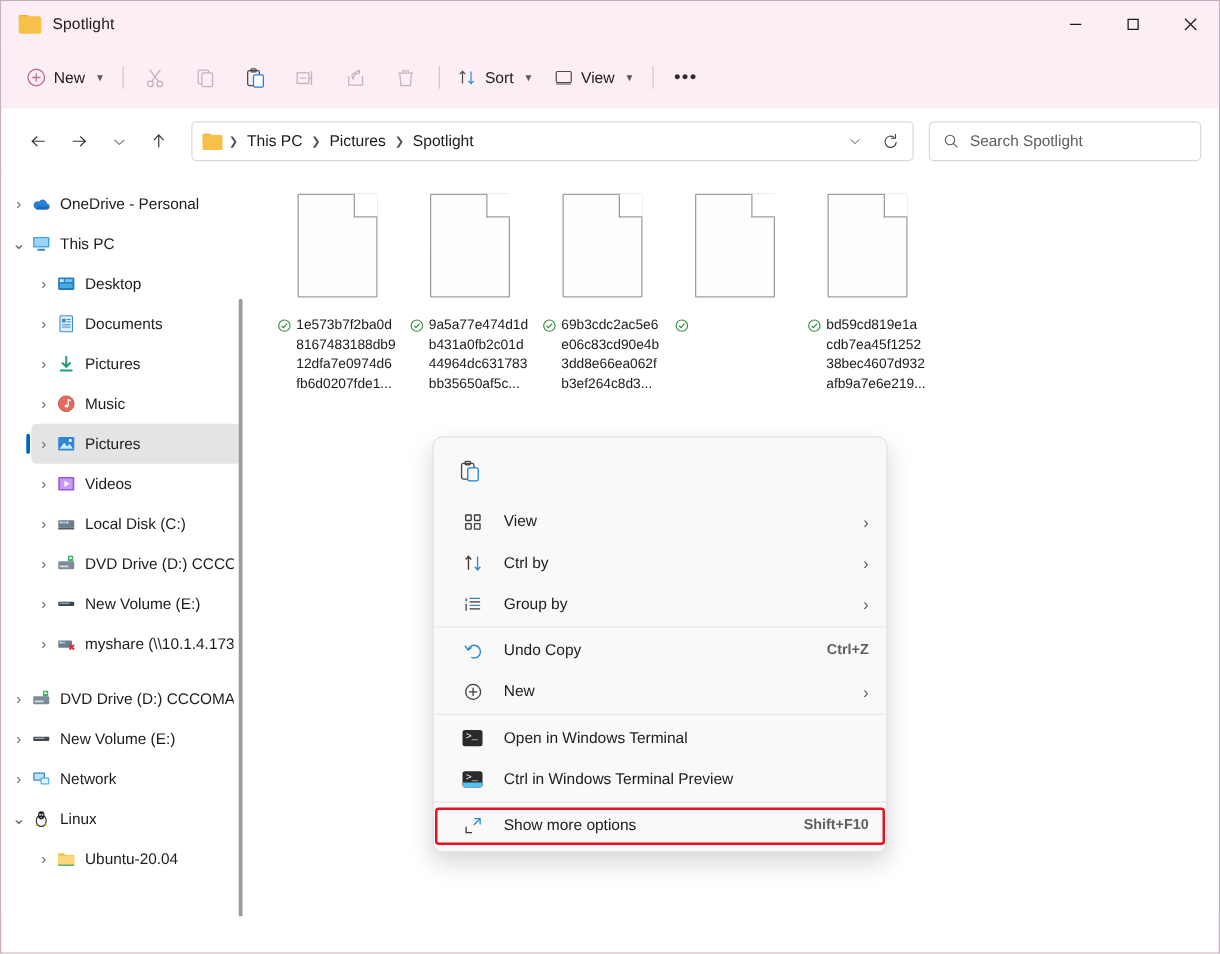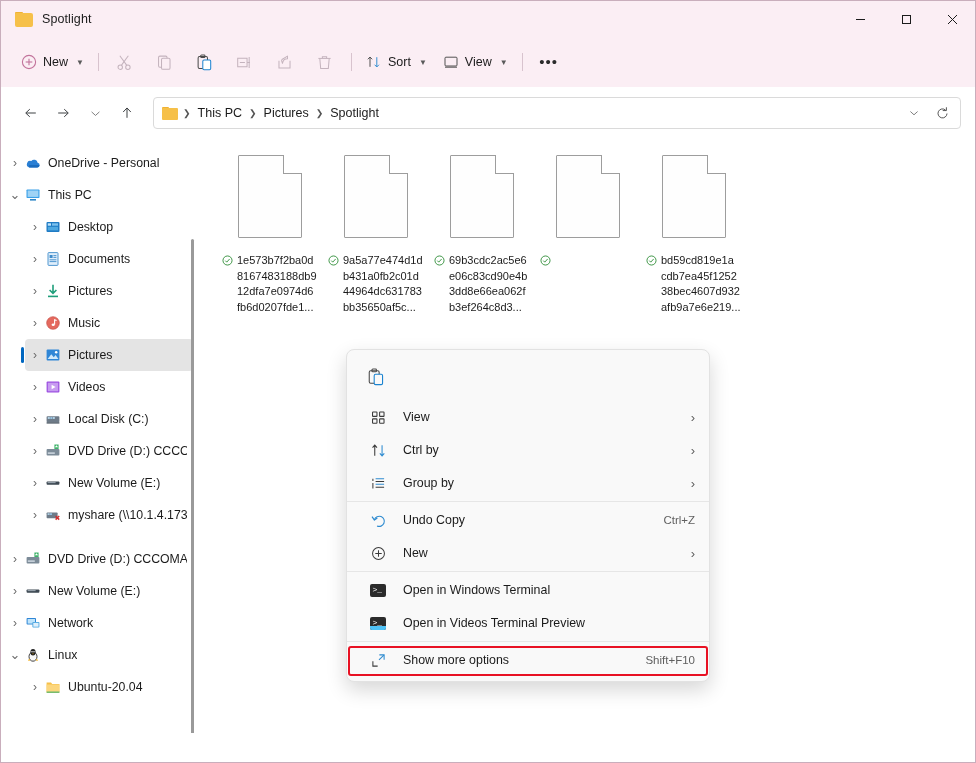--- a/index.html
+++ b/index.html
@@ -155,21 +155,21 @@
     overflow: hidden;
   }
   .ctx-top { height: 46px; display: flex; align-items: center; padding: 0 20px; }
   .ctx-div { height: 1px; background: #e6e6e6; margin: 2px 0; }
   .ctx-item {
     height: 32px; display: flex; align-items: center;
     margin: 1px 4px; padding: 0 10px 0 18px; border-radius: 4px; position: relative;
   }
   .ctx-ico { width: 18px; min-width: 18px; display: flex; align-items: center; justify-content: center; }
   .ctx-lbl { font-size: 12.4px; color: #1b1b1b; margin-left: 16px; }
-  .ctx-acc { margin-left: auto; font-size: 11.5px; color: #5f5f5f; }
+  .ctx-acc { margin-left: auto; font-size: 11.5px; color: #5f5f5f; font-weight: bold; }
   .ctx-sub { margin-left: auto; font-size: 10px; color: #5f5f5f; }
   .highlight-box {
     position: absolute; left: 347px; top: 645px; width: 360px; height: 30px;
     border: 2px solid #e81123; border-radius: 3px; pointer-events: none;
   }
 
   
   .termico { width: 16px; height: 13px; background: #2b2b2b; border-radius: 2px; position: relative; overflow: hidden; }
   .termico .pm { position: absolute; left: 2.5px; top: 2px; font-size: 8px; color: #fff; font-family: "Liberation Mono", monospace; line-height: 8px; }
   .termico .strip { position: absolute; left: 0; bottom: 0; width: 100%; height: 4px; background: #4fc3f7; }
@@ -336,20 +336,27 @@
         </div>
         <div class="addr-ico">
           <svg width="15" height="15" viewBox="0 0 20 20">
             <path d="M16 10 A6 6 0 1 1 14 5.4" fill="none" stroke="#444" stroke-width="1.2"></path>
             <path d="M10.3 4.6 H15.2 V 0.2" fill="none" stroke="#444" stroke-width="1.2" transform="translate(0,1.5)"></path>
           </svg>
         </div>
       </div>
     </div>
 
+    <div class="searchbox">
+      <svg width="14" height="14" viewBox="0 0 20 20">
+        <circle cx="8.6" cy="8.6" r="5.4" fill="none" stroke="#555" stroke-width="1.2"></circle>
+        <line x1="12.6" y1="12.6" x2="17" y2="17" stroke="#555" stroke-width="1.2"></line>
+      </svg>
+      <span class="ph">Search Spotlight</span>
+    </div>
   </div>
 
   <div class="sidebar">
     <div id="sidebar-list">
         <div class="side-item" style="margin-left: 4px;">
           <span class="exp" style="font-size: 12px;">›</span>
           <svg width="16" height="16" viewBox="0 0 16 16" class="ic">
             <path d="M4.2 12.5h8.1a2.4 2.4 0 0 0 .3-4.77A3.5 3.5 0 0 0 6.3 6.1 2.9 2.9 0 0 0 4.2 12.5z" fill="#2a7fd4"></path>
             <path d="M4.2 12.5h8.1a2.4 2.4 0 0 0 2.2-2.4H4.2z" fill="#1b6bbd"></path>
           </svg>
@@ -696,21 +703,21 @@
           </span>
           <span class="ctx-lbl">Open in Windows Terminal</span>
         </div>
         <div class="ctx-item">
           <span class="ctx-ico">
             <span class="termico">
               <span class="pm">&gt;_</span>
               <span class="strip"></span>
             </span>
           </span>
-          <span class="ctx-lbl">Open in Videos Terminal Preview</span>
+          <span class="ctx-lbl">Ctrl in Windows Terminal Preview</span>
         </div>
         <div class="ctx-div"></div>
         <div class="ctx-item">
           <span class="ctx-ico">
             <svg width="17" height="17" viewBox="0 0 20 20">
               <path d="M3.4 11 V16.6 H9" fill="none" stroke="#3b3b3b" stroke-width="1.25"></path>
               <path d="M16.6 9 V3.4 H11" fill="none" stroke="#2e8bd0" stroke-width="1.25"></path>
               <line x1="10.6" y1="9.4" x2="16.3" y2="3.7" stroke="#2e8bd0" stroke-width="1.25"></line>
             </svg>
           </span>

